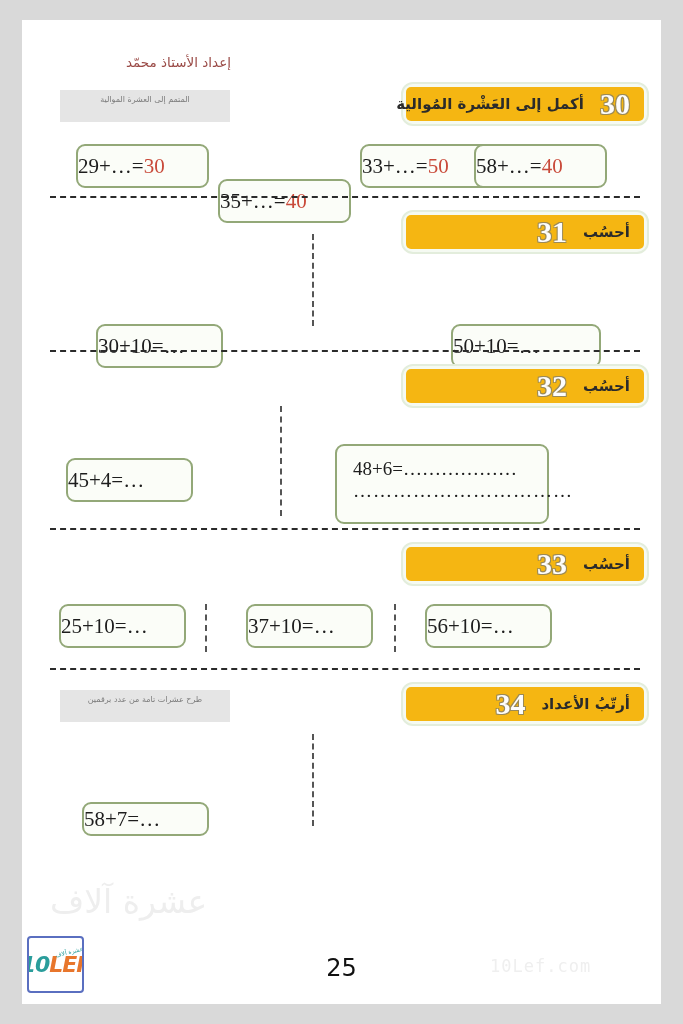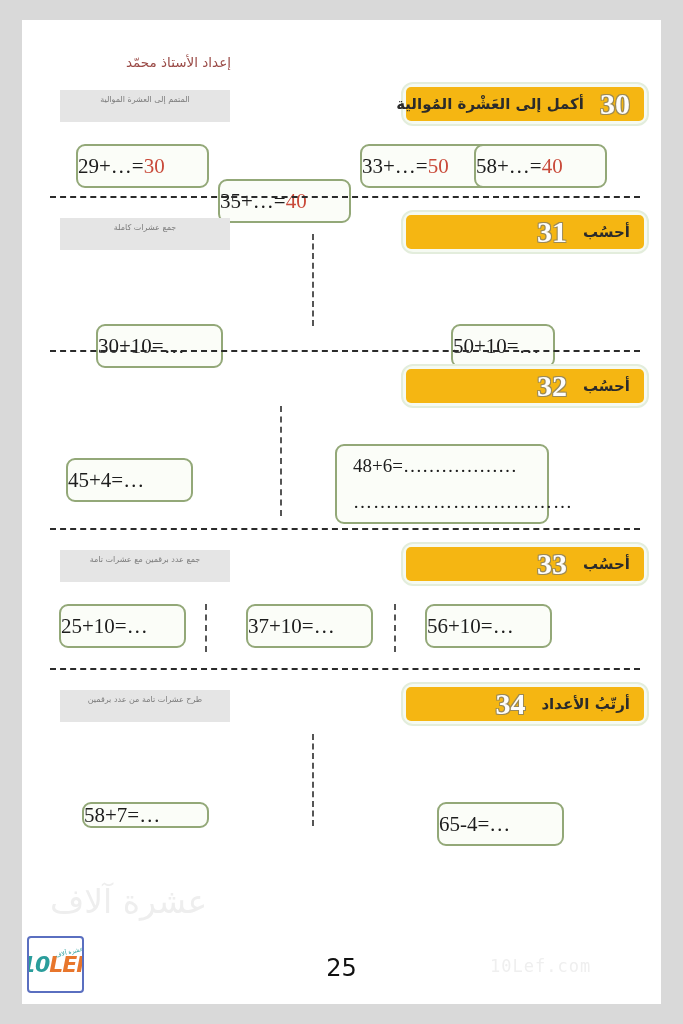--- a/index.html
+++ b/index.html
@@ -120,23 +120,22 @@
   .ebox .expr {
     font-family: "Liberation Serif", serif;
     font-size: 21px;
     color: #1d1d1d;
     white-space: nowrap;
   }
   .ebox .expr .ans { color: #c94a3a; }
   .ebox.tall {
     flex-direction: column;
     align-items: flex-start;
-    justify-content: center;
+    justify-content: flex-start;
     padding: 12px 16px;
-    gap: 14px;
   }
   .ebox.tall .expr { font-size: 19px; }
   .ebox.tall .dots-line {
     font-family: "Liberation Serif", serif;
     font-size: 19px;
     color: #1d1d1d;
     letter-spacing: 1px;
   }
 
   
@@ -249,34 +248,33 @@
       <div class="ebox" style="left:452px; top:10px; width:133px; height:44px;">
         <span class="expr"><span>58+…=</span><span class="ans">40</span></span>
       </div>
     </div>
   </div>
 
   <div class="hsep" style="top:176px;"></div>
 
   <div class="section" style="top:190px;">
     <div class="sec-head">
-      <div class="tag">جمع عشرات كاملة</div>
       <div class="banner-wrap">
         <div class="banner">
           <span class="b-title">أحسُب</span>
           <span class="b-num">31</span>
         </div>
       </div>
     </div>
     <div class="row" style="height:72px;">
       <div class="vsep" style="left:290px; top:-28px; height:92px;"></div>
       <div class="ebox" style="left:74px; top:62px; width:127px; height:44px;">
         <span class="expr">30+10=…</span>
       </div>
-      <div class="ebox" style="left:429px; top:62px; width:104px; height:44px;">
+      <div class="ebox" style="left:429px; top:62px; width:150px; height:44px;">
         <span class="expr">50+10=…</span>
       </div>
     </div>
   </div>
 
   <div class="hsep" style="top:330px;"></div>
 
   <div class="section" style="top:344px;">
     <div class="sec-head">
       <div class="banner-wrap">
@@ -295,21 +293,20 @@
         <span class="expr">48+6=………………</span>
         <span class="dots-line">……………………………</span>
       </div>
     </div>
   </div>
 
   <div class="hsep" style="top:508px;"></div>
 
   <div class="section" style="top:522px;">
     <div class="sec-head">
-      <div class="tag">جمع عدد برقمين مع عشرات تامة</div>
       <div class="banner-wrap">
         <div class="banner">
           <span class="b-title">أحسُب</span>
           <span class="b-num">33</span>
         </div>
       </div>
     </div>
     <div class="row" style="height:66px;padding-left:41px;">
       <div class="vsep" style="left:224px; top:10px; height:48px;"></div>
       <div class="vsep" style="left:413px; top:10px; height:48px;"></div>
@@ -332,25 +329,22 @@
       <div class="tag">طرح عشرات تامة من عدد برقمين</div>
       <div class="banner-wrap">
         <div class="banner">
           <span class="b-title">أرتّبُ الأعداد</span>
           <span class="b-num">34</span>
         </div>
       </div>
     </div>
     <div class="row" style="height:100px;">
       <div class="vsep" style="left:290px; top:0px; height:92px;"></div>
-      <div class="ebox" style="left:60px; top:68px; width:127px; height:26px;">
+      <div class="ebox" style="left:60px; top:68px; width:127px; height:34px;">
         <span class="expr">58+7=…</span>
-      </div>
-      <div class="ebox" style="left:415px; top:68px; width:127px; height:44px;">
-        <span class="expr">65-4=…</span>
       </div>
     </div>
   </div>
 
   <div class="wm-ar">عشرة آلاف</div>
   <div class="wm-site">10Lef.com</div>
 
   <div class="logo">
     <span class="logo-text"><span class="t1">10</span><span class="t2">LEF</span></span>
     <span class="swoosh">عشرة آلاف</span>

